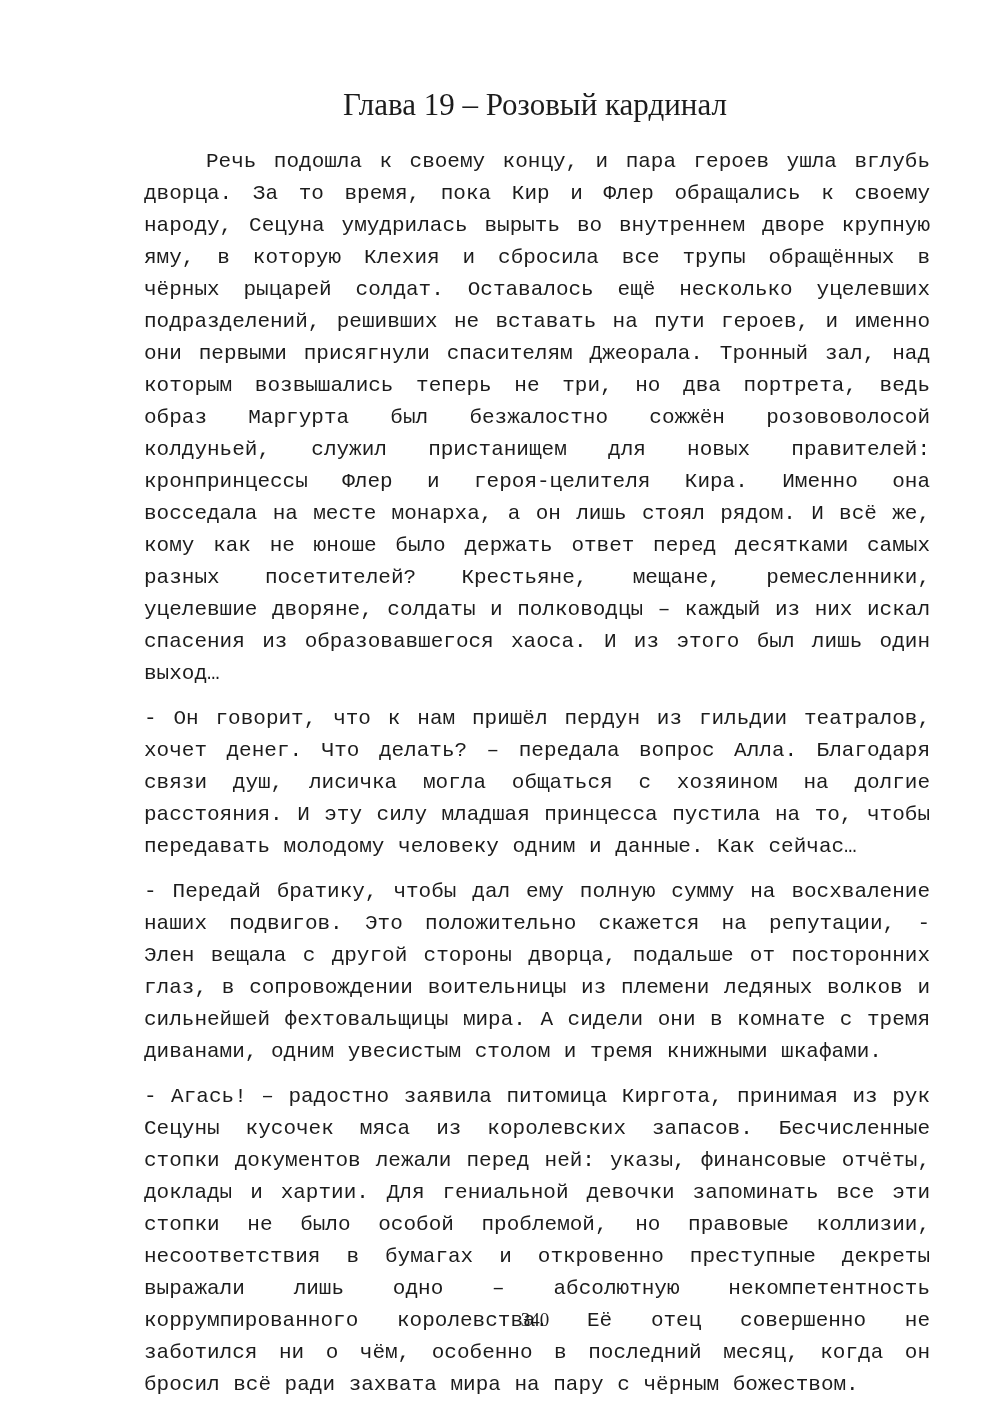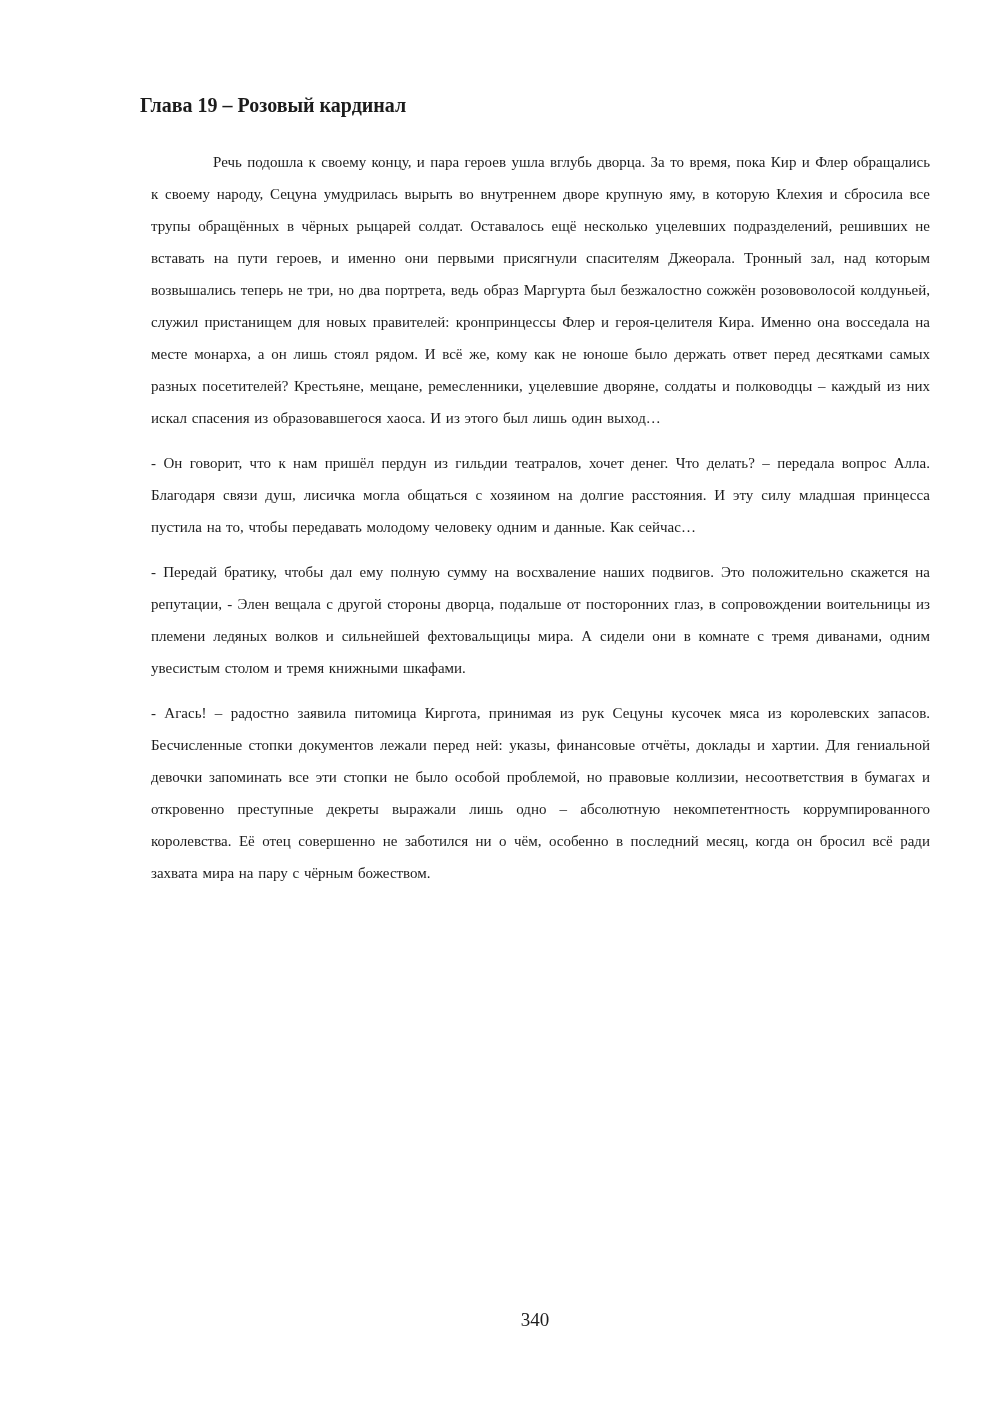--- a/index.html
+++ b/index.html
@@ -16,32 +16,33 @@
     color: #1c1c1c;
     overflow: hidden;
   }
   .content {
     position: absolute;
     left: 140px;
     right: 70px;
     top: 90px;
   }
   .chapter-title {
-    font-size: 20px;
-    font-weight: bold;
-    text-align: left;
+    font-size: 31px;
+    font-weight: normal;
+    text-align: center;
     margin: 0 0 26px 0;
     line-height: 30px;
   }
   .para {
-    font-size: 15px;
+    font-size: 21px;
     line-height: 32px;
     text-align: justify;
-    margin: 0 0 13px 11px;
+    margin: 0 0 13px 4px;
     word-spacing: 1px;
+    font-family: Liberation Mono, monospace;
   }
   .para.indent {
     text-indent: 62px;
   }
   .page-number {
     position: absolute;
     left: 140px;
     right: 70px;
     top: 1308px;
     text-align: center;

